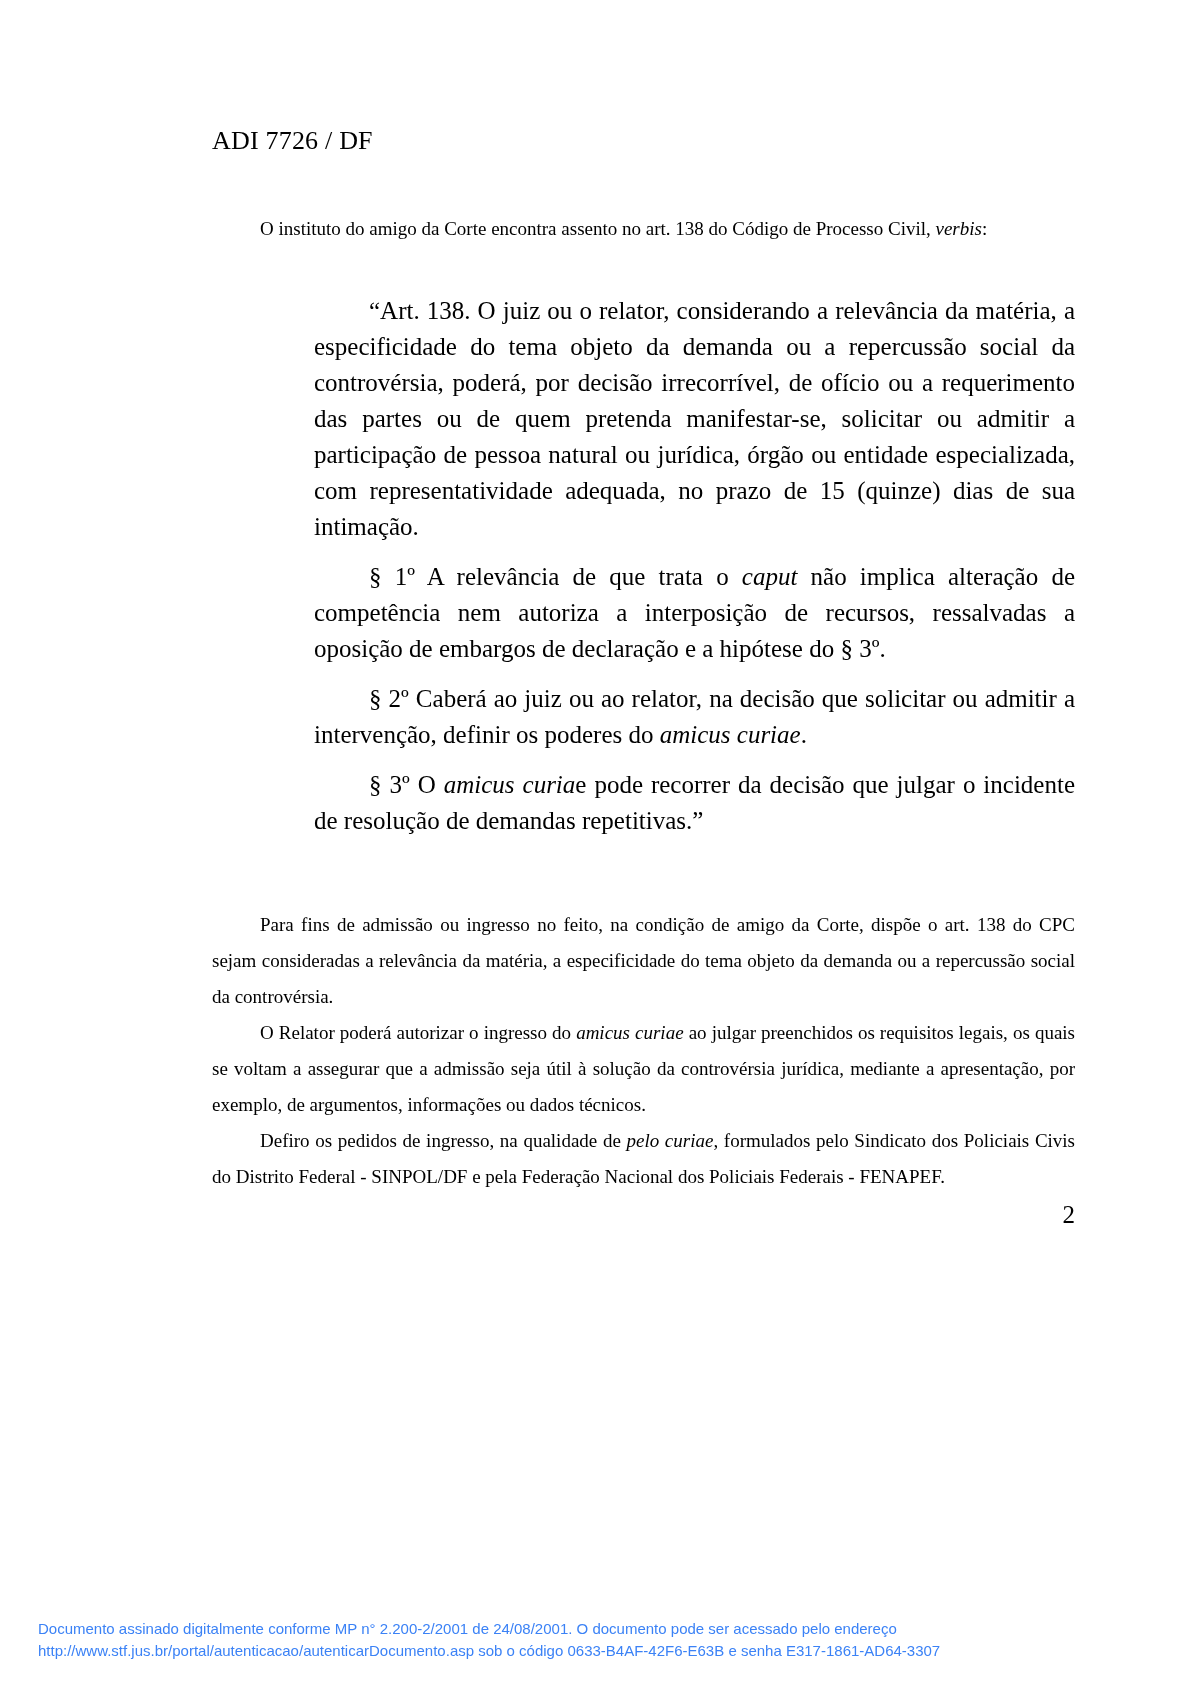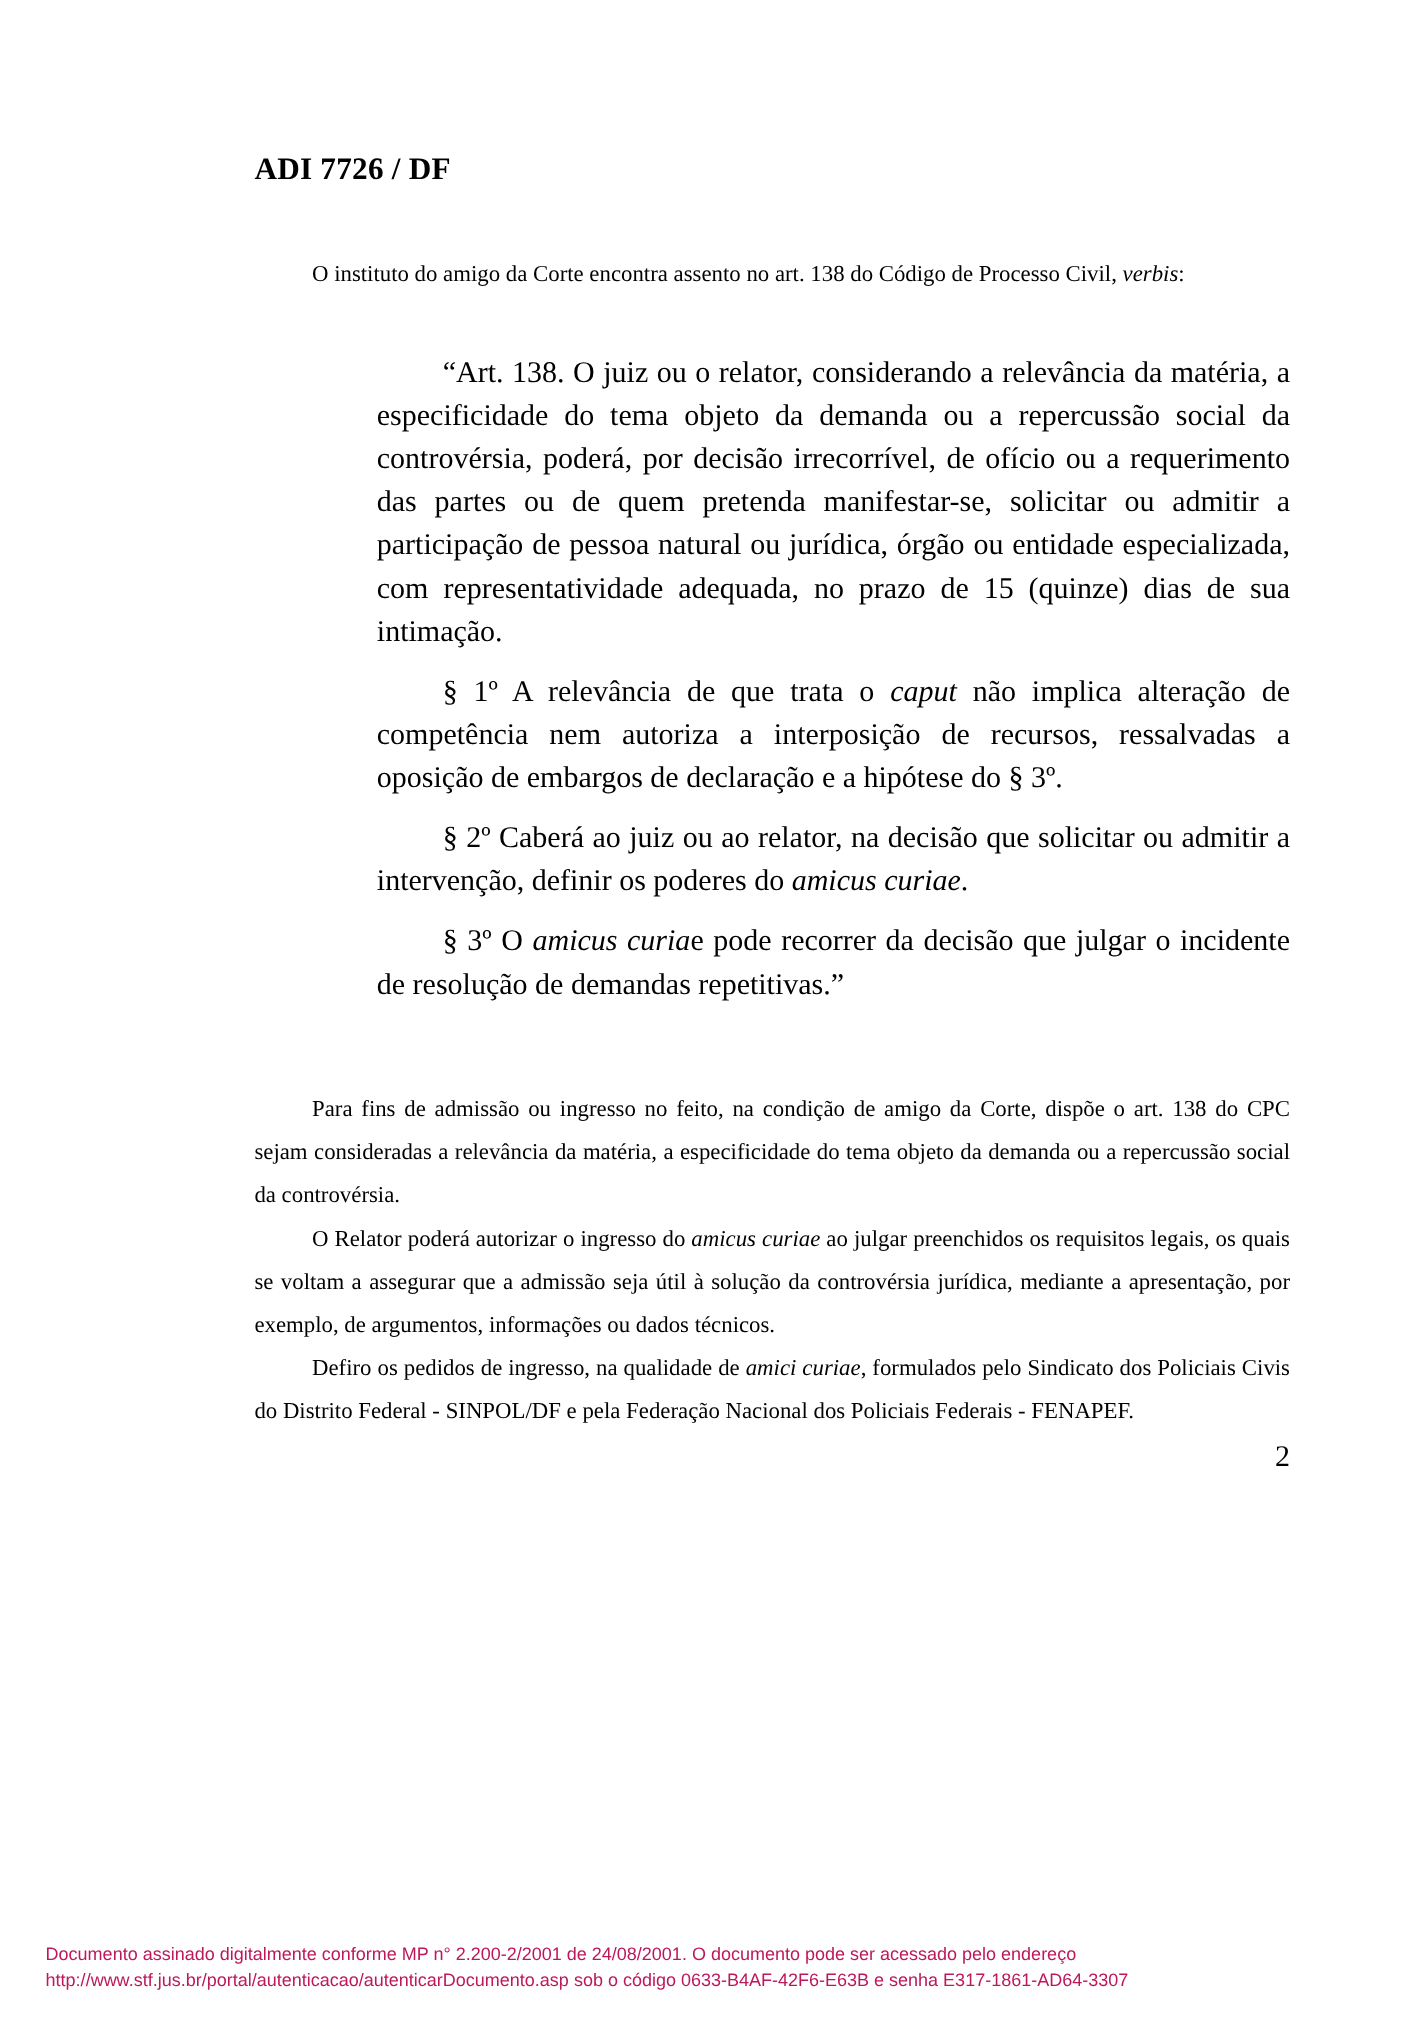--- a/index.html
+++ b/index.html
@@ -14,21 +14,21 @@
     overflow: hidden;
   }
   .content {
     position: absolute;
     left: 212px;
     right: 115px;
     top: 127px;
   }
   .case-heading {
     font-size: 26px;
-    font-weight: bold;
+    font-weight: normal;
     line-height: 28px;
     letter-spacing: 0.2px;
   }
   .para {
     font-size: 19px;
     line-height: 36px;
     text-align: justify;
     text-indent: 48px;
   }
   .para-intro { margin-top: 56px; }
@@ -51,21 +51,21 @@
     margin-top: 2px;
   }
   .footer {
     position: absolute;
     left: 38px;
     right: 30px;
     top: 1618px;
     font-family: "Liberation Sans", "DejaVu Sans", sans-serif;
     font-size: 15px;
     line-height: 22px;
-    color: #be185d;
+    color: #3b82f6;
   }
 </style>
 </head>
 <body>
 
 <div class="page">
   <div class="content">
 
     <div class="case-heading">ADI 7726 / DF</div>
 
@@ -75,21 +75,21 @@
       <p class="quote-para"><span>“Art. 138. O juiz ou o relator, considerando a relevância da matéria, a especificidade do tema objeto da demanda ou a repercussão social da controvérsia, poderá, por decisão irrecorrível, de ofício ou a requerimento das partes ou de quem pretenda manifestar-se, solicitar ou admitir a participação de pessoa natural ou jurídica, órgão ou entidade especializada, com representatividade adequada, no prazo de 15 (quinze) dias de sua intimação.</span></p>
       <p class="quote-para"><span>§ 1º A relevância de que trata o </span><span class="seg-i">caput</span><span> não implica alteração de competência nem autoriza a interposição de recursos, ressalvadas a oposição de embargos de declaração e a hipótese do § 3º.</span></p>
       <p class="quote-para"><span>§ 2º Caberá ao juiz ou ao relator, na decisão que solicitar ou admitir a intervenção, definir os poderes do </span><span class="seg-i">amicus curiae</span><span>.</span></p>
       <p class="quote-para"><span>§ 3º O </span><span class="seg-i">amicus curia</span><span>e pode recorrer da decisão que julgar o incidente de resolução de demandas repetitivas.”</span></p>
     </div>
 
     <p class="para para-after-quote"><span>Para fins de admissão ou ingresso no feito, na condição de amigo da Corte, dispõe o art. 138 do CPC sejam consideradas a relevância da matéria, a especificidade do tema objeto da demanda ou a repercussão social da controvérsia.</span></p>
 
     <p class="para"><span>O Relator poderá autorizar o ingresso do </span><span class="seg-i">amicus curiae</span><span> ao julgar preenchidos os requisitos legais, os quais se voltam a assegurar que a admissão seja útil à solução da controvérsia jurídica, mediante a apresentação, por exemplo, de argumentos, informações ou dados técnicos.</span></p>
 
-    <p class="para"><span class="seg-b">Defiro</span><span> os pedidos de ingresso, na qualidade de </span><span class="seg-i">amici curiae</span><span>, formulados pelo Sindicato dos Policiais Civis do Distrito Federal - SINPOL/DF e pela Federação Nacional dos Policiais Federais - FENAPEF.</span></p>
+    <p class="para"><span class="seg-b">Defiro</span><span> os pedidos de ingresso, na qualidade de </span><span class="seg-i">pelo curiae</span><span>, formulados pelo Sindicato dos Policiais Civis do Distrito Federal - SINPOL/DF e pela Federação Nacional dos Policiais Federais - FENAPEF.</span></p>
 
     <div class="page-number">2</div>
   </div>
 
   <div class="footer">
     <div>Documento assinado digitalmente conforme MP n° 2.200-2/2001 de 24/08/2001. O documento pode ser acessado pelo endereço</div>
     <div>http://www.stf.jus.br/portal/autenticacao/autenticarDocumento.asp sob o código 0633-B4AF-42F6-E63B e senha E317-1861-AD64-3307</div>
   </div>
 </div>
 

